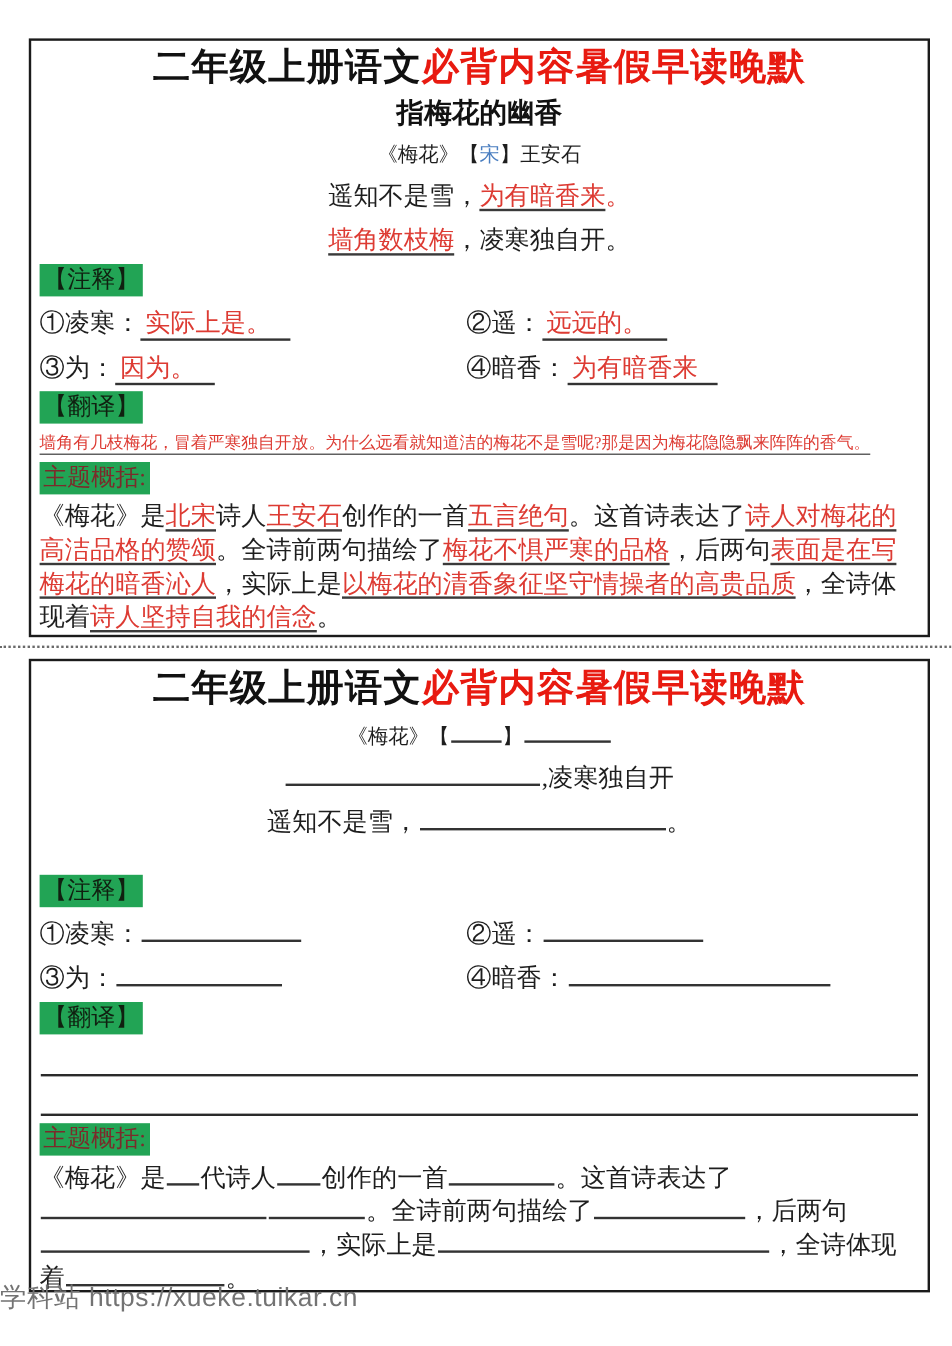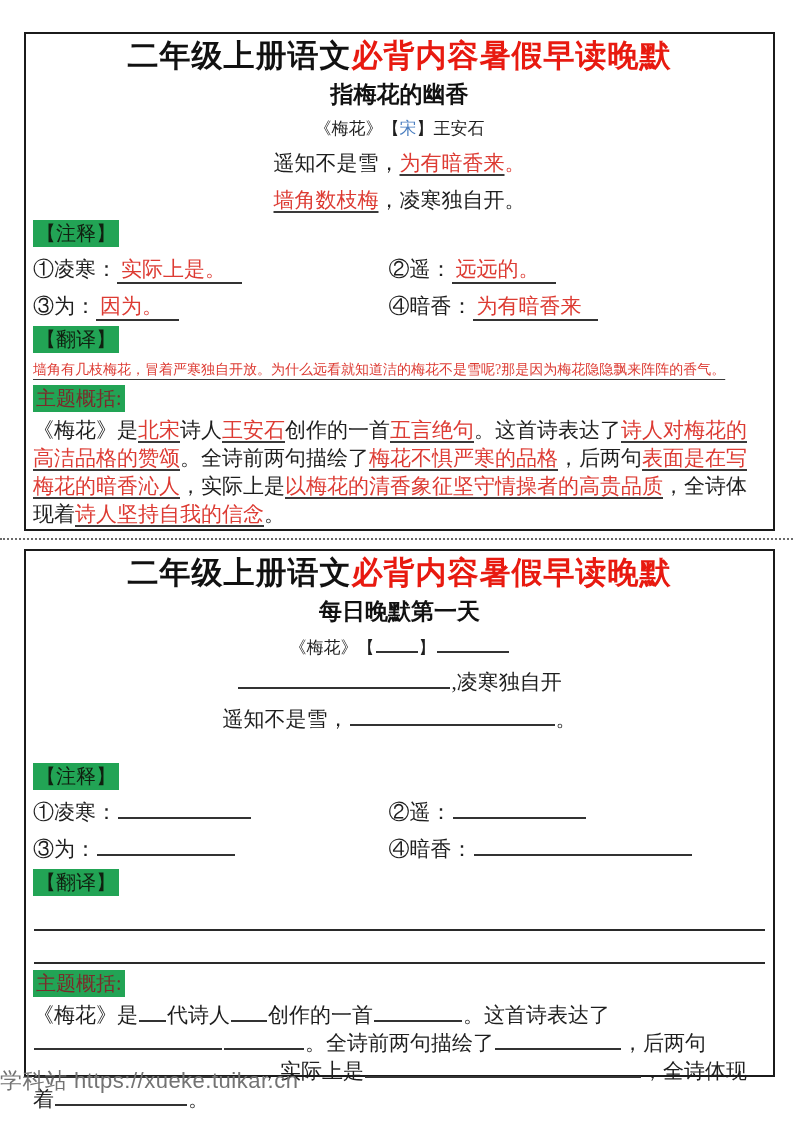--- a/index.html
+++ b/index.html
@@ -95,21 +95,20 @@
     <p class="translation">墙角有几枝梅花，冒着严寒独自开放。为什么远看就知道洁的梅花不是雪呢?那是因为梅花隐隐飘来阵阵的香气。</p>
 
     <div><span class="glabel maroon">主题概括:</span></div>
     <p class="summary" id="s1-summary"><span>《梅花》是</span><span class="seg-red">北宋</span><span>诗人</span><span class="seg-red">王安石</span><span>创作的一首</span><span class="seg-red">五言绝句</span><span>。这首诗表达了</span><span class="seg-red">诗人对梅花的高洁品格的赞颂</span><span>。全诗前两句描绘了</span><span class="seg-red">梅花不惧严寒的品格</span><span>，后两句</span><span class="seg-red">表面是在写梅花的暗香沁人</span><span>，实际上是</span><span class="seg-red">以梅花的清香象征坚守情操者的高贵品质</span><span>，全诗体</span><span>现着</span><span class="seg-red">诗人坚持自我的信念</span><span>。</span></p>
   </div>
 
   <div class="divider"></div>
 
   <div class="card card-2">
     <h1 class="main-title"><span>二年级上册语文</span><span class="t-red">必背内容暑假早读晚默</span></h1>
-    <div class="subtitle">每日晚默第一天</div>
 
     <div class="poem-title" id="s2-poem-title"><span>《梅花》【</span><span class="blank" style="width: 42px;"></span><span>】</span><span class="blank" style="width: 72px;"></span></div>
     <div class="poem-line" id="s2-line1"><span class="blank" style="width: 212px;"></span><span>,凌寒独自开</span></div>
     <div class="poem-line" id="s2-line2"><span>遥知不是雪，</span><span class="blank" style="width: 205px;"></span><span>。</span></div>
 
     <div class="s2-notes-label"><span class="glabel">【注释】</span></div>
     <div class="notes-grid" id="s2-notes">
         <div class="note-item"><span>①凌寒：</span><span class="blank" style="width: 133px;"></span></div>
         <div class="note-item"><span>②遥：</span><span class="blank" style="width: 133px;"></span></div>
         <div class="note-item"><span>③为：</span><span class="blank" style="width: 138px;"></span></div>

